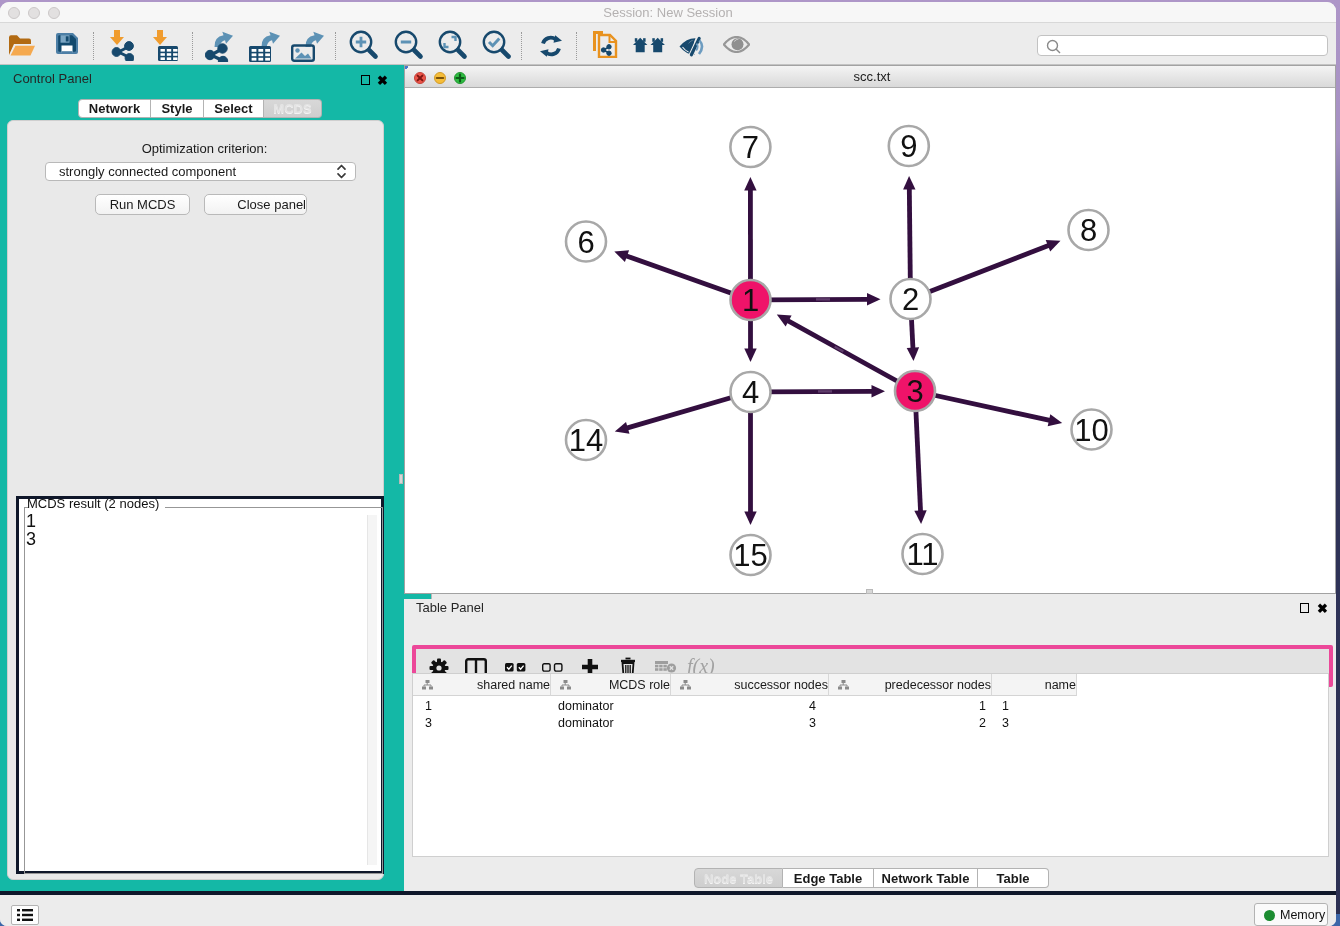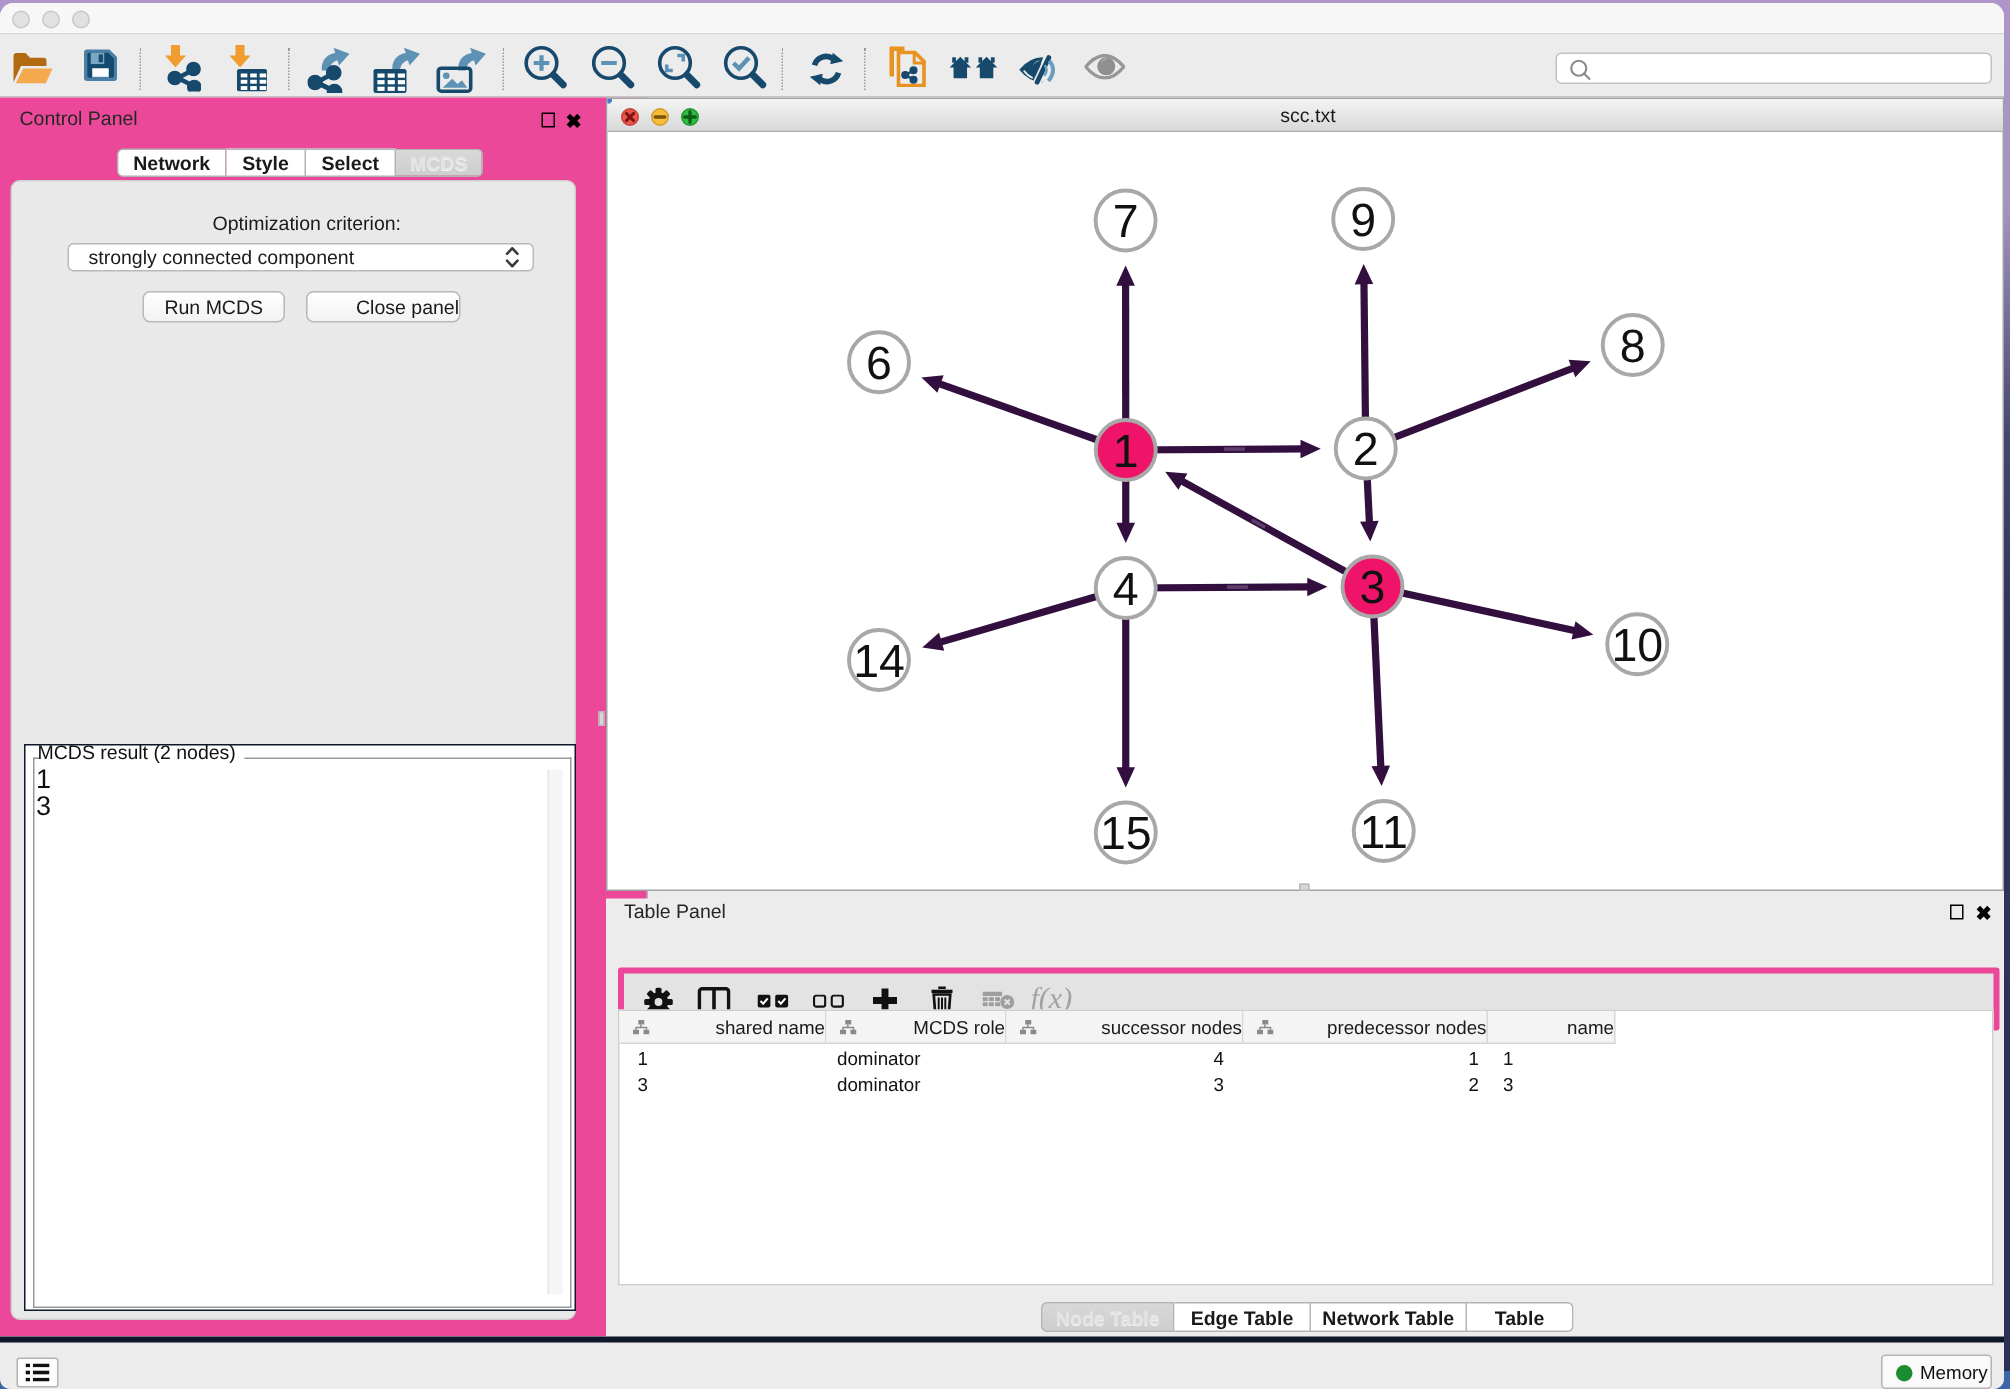--- a/index.html
+++ b/index.html
@@ -11,34 +11,34 @@
 #win { left:0; top:2px; width:1336px; height:924px; background:#ececec; border-radius:9px 9px 7px 7px; overflow:hidden; }
 
 #titlebar { left:0; top:0; width:1336px; height:21px; background:#f7f7f7; border-bottom:1px solid #d8d8d8; }
 .tl { position:absolute; top:5px; width:12px; height:12px; border-radius:50%; background:#e2e0e0; border:1px solid #cbc7c7; }
 #title { left:0; top:3px; width:1336px; text-align:center; font-size:13px; color:#b4b1b1; }
 
 #toolbar { left:0; top:22px; width:1336px; height:41px; background:#ececec; border-bottom:1px solid #c3c3c3; }
 .sep { position:absolute; top:8px; height:28px; width:0; border-left:1px dotted #9a9a9a; }
 #search { left:1037px; top:11px; width:291px; height:21px; background:#fff; border:1px solid #c2c2c2; border-radius:4px; }
 
-#cpanel { left:0; top:63px; width:432px; height:826px; background:#ec4899; border-right:1px solid #b5b5b5; }
+#cpanel { left:0; top:63px; width:432px; height:826px; background:#14b8a6; border-right:1px solid #b5b5b5; }
 .ptitle { font-size:13px; color:#262626; }
 .flbtn { position:absolute; width:9px; height:10px; border:1.5px solid #000; background:transparent; }
 .xbtn { position:absolute; font-size:13px; font-weight:bold; color:#000; line-height:10px; }
 #tabs { left:78px; top:34px; height:19px; display:flex; font-size:13px; font-weight:bold; }
 .tab { border:1px solid #b3b3b3; border-left:none; background:#fff; color:#1a1a1a; display:flex; align-items:center; justify-content:center; }
 .tab.first { border-left:1px solid #b3b3b3; border-radius:4px 0 0 4px; }
 .tab.last { border-radius:0 4px 4px 0; }
 .tab.sel { background:linear-gradient(#d8d8d8,#cecece); color:#e3e3e3; text-shadow:0 1px 0 #f4f4f4; }
 #cbody { left:7px; top:55px; width:377px; height:760px; background:#e9e9e9; border:1px solid #cfcfcf; border-radius:6px; }
 #optlabel { left:8px; top:20px; width:377px; text-align:center; font-size:13px; color:#1a1a1a; }
 #dropdown { left:37px; top:41px; width:311px; height:19px; background:#fff; border:1px solid #b9b9b9; border-radius:4px; font-size:13px; color:#1a1a1a; line-height:17px; padding-left:13px; }
 .btn { position:absolute; height:21px; background:linear-gradient(#ffffff,#f2f2f2); border:1px solid #b9b9b9; border-radius:5px; font-size:13px; color:#1a1a1a; text-align:center; line-height:19px; }
-#resultbox { left:8px; top:375px; width:368px; height:378px; background:#fff; border:1px solid #0f172a;text-align:right; }
+#resultbox { left:8px; top:375px; width:368px; height:378px; background:#fff; border:3px solid #0f172a;text-align:right; }
 #fieldset { left:5px; top:8px; width:359px; height:367px; border:1px solid #979797; border-top:none; }
 #fslabel { left:8px; top:-3px; font-size:13px; color:#111; }
 #resulttext { left:7px; top:13px; font-size:18px; color:#111; line-height:18px; }
 #rscroll { left:348px; top:16px; width:10px; height:350px; background:#f5f5f5; border-left:1px solid #e6e6e6; }
 
 #vsplit { left:399px; top:472px; width:4px; height:10px; background:#d7d7d7; border:1px solid #b9b9b9; }
 #hsplit { left:866px; top:587px; width:7px; height:5px; background:#d7d7d7; border:1px solid #b9b9b9; }
 
 #netwin { left:404px; top:63px; width:932px; height:529px; border:1px solid #a2a2a2; background:#fff; }
 #nettitle { left:0; top:0; width:930px; height:22px; background:linear-gradient(#f4f4f4,#d9d9d9); border-bottom:1px solid #adadad; }
@@ -69,20 +69,21 @@
 </style>
 </head>
 <body>
 <div id="dockbl" class="abs"></div>
 <div id="dockbr" class="abs"></div>
 <div id="win" class="abs">
   <div id="titlebar" class="abs">
     <div class="tl" style="left:8px;"></div>
     <div class="tl" style="left:28px;"></div>
     <div class="tl" style="left:48px;"></div>
+    <div id="title" class="abs">Session: New Session</div>
   </div>
   <div id="toolbar" class="abs">
     <svg class="abs" style="left:8px;top:8px;" width="28" height="24" viewBox="0 0 28 22" preserveAspectRatio="none">
 <path d="M1 21 V5 q0-2 2-2 h6 l3 3 h9 q2 0 2 2 v3 H6 L1 21 Z" fill="#b26a12"></path>
 <path d="M2.5 21.5 L7.5 12.5 h19.5 l-4.5 9 Z" fill="#f5a94f"></path>
 </svg>
 <svg class="abs" style="left:55px;top:8px;" width="24" height="24" viewBox="0 0 24 24">
 <path d="M1 3 q0-2 2-2 h15 l5 5 v14 q0 2-2 2 H3 q-2 0-2-2 Z" fill="#4d7fa6"></path>
 <path d="M3.2 4.5 q0-1.3 1.3-1.3 h12.6 l3.9 3.9 v11.4 q0 1.3-1.3 1.3 H4.5 q-1.3 0-1.3-1.3 Z" fill="#134a6e"></path>
 <rect x="5.5" y="3.2" width="9" height="7.5" fill="#7ca6c4"></rect>

